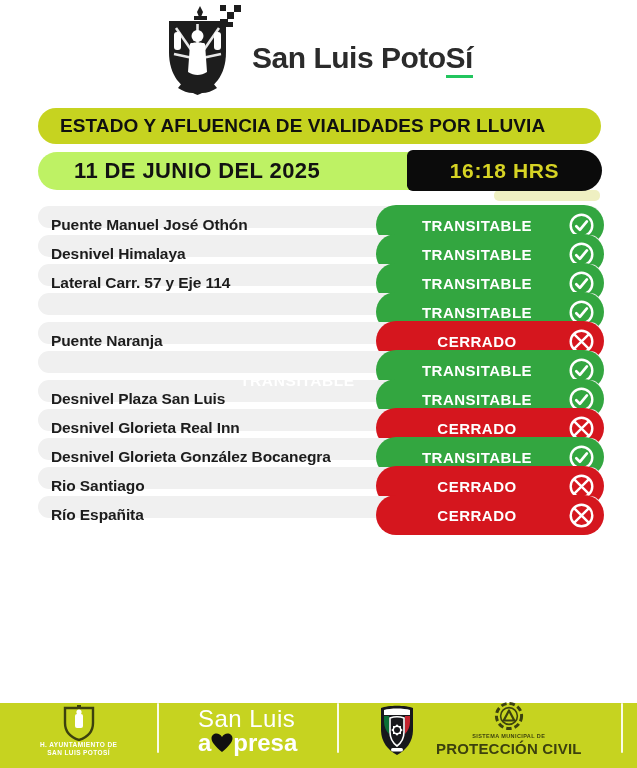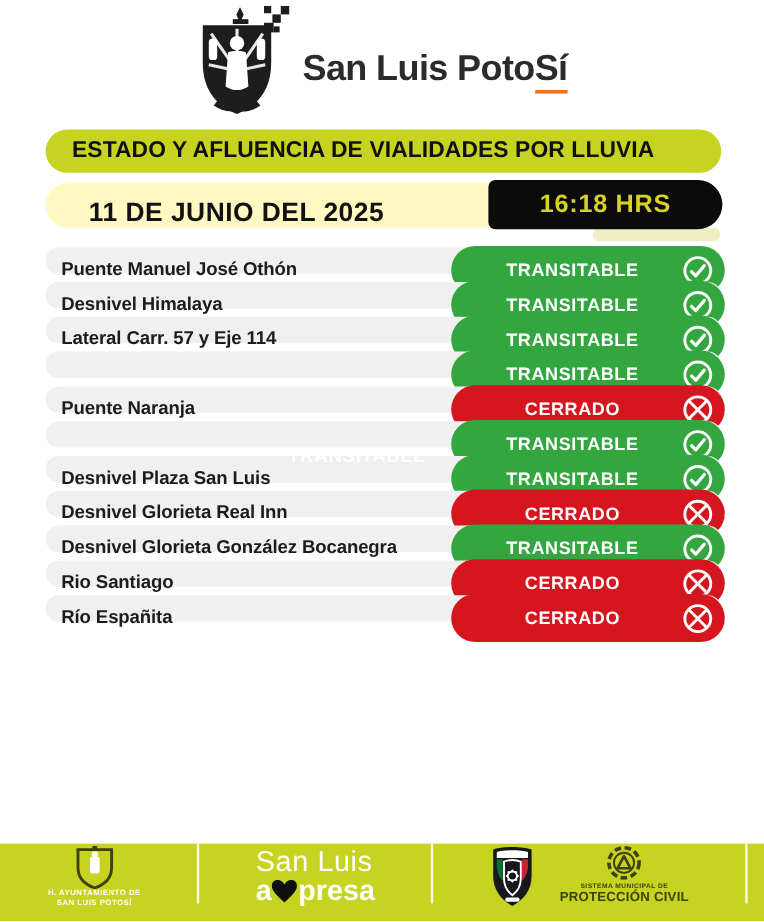--- a/index.html
+++ b/index.html
@@ -4,32 +4,32 @@
 <style>
   html,body{margin:0;padding:0;background:#ffffff;}
   .page{
     position:relative;width:637px;height:768px;overflow:hidden;background:#ffffff;
     font-family:"Liberation Sans", sans-serif;
   }
   
   .header{position:absolute;top:4px;left:0;right:0;display:flex;justify-content:center;align-items:center;gap:10px;}
   .brand-text{display:flex;flex-direction:column;align-items:center;margin-top:14px;}
   .brand-title{font-size:30px;font-weight:700;color:#2b2b2b;letter-spacing:-0.5px;line-height:1;}
-  .brand-accent{border-bottom:3px solid #f97316;padding-bottom:1px;}
+  .brand-accent{border-bottom:3px solid #22c55e;padding-bottom:1px;}
   .brand-subtitle{font-size:13.5px;font-weight:400;color:#3d3d3d;letter-spacing:2.2px;margin-top:4px;}
   
   .title-pill{
     position:absolute;left:38px;top:108px;width:563px;height:36px;border-radius:18px;
     display:flex;align-items:center;padding-left:22px;box-sizing:border-box;
   }
   .title-pill span{font-size:19px;font-weight:700;color:#101010;letter-spacing:0.1px;}
   
   .date-pill{
     position:absolute;left:38px;top:152px;width:563px;height:38px;border-radius:19px;
-    background:#fef9c3;display:flex;align-items:flex-end;padding-left:36px;box-sizing:border-box;
+    background:#bef264;display:flex;align-items:center;padding-left:36px;box-sizing:border-box;
   }
   .date-pill span{font-size:22px;font-weight:700;color:#121212;letter-spacing:0.4px;}
   .time-ghost{position:absolute;left:494px;top:190px;width:106px;height:11px;background:#eff0c2;border-radius:5px;}
   .time-pill{
     position:absolute;left:407px;top:150px;width:195px;height:41px;
     background:#0b0b0b;border-radius:6px 21px 21px 6px;
     display:flex;align-items:center;justify-content:center;
   }
   .time-pill span{font-size:21px;font-weight:700;letter-spacing:0.6px;}
   
@@ -60,21 +60,21 @@
   .f-div{width:2px;height:50px;background:rgba(255,255,255,0.9);border-radius:1px;flex:0 0 auto;}
   .f-ayto{display:flex;flex-direction:column;align-items:center;line-height:1.15;margin-top:6px;}
   .f-ayto-line{font-size:6.5px;font-weight:700;color:#ffffff;letter-spacing:0.4px;}
   .f-amable{display:flex;flex-direction:column;align-items:flex-start;color:#ffffff;margin-top:8px;}
   .f-amable-top{font-size:24px;font-weight:400;line-height:0.95;letter-spacing:0.5px;}
   .f-amable-bottom{font-size:24px;font-weight:700;line-height:1.0;display:flex;align-items:flex-end;}
   .f-amable-bottom svg{margin:0 -1px 1px -1px;}
   .f-badges{display:flex;align-items:center;gap:20px;margin-top:4px;}
   .f-pc{display:flex;flex-direction:column;align-items:center;line-height:1.2;}
   .f-pc-line1{font-size:5.5px;font-weight:700;color:#3c410e;letter-spacing:0.4px;margin-top:2px;}
-  .f-pc-line2{font-size:11px;font-weight:700;color:#3c410e;letter-spacing:0.2px;}
+  .f-pc-line2{font-size:15px;font-weight:700;color:#3c410e;letter-spacing:0.2px;}
   .f-web{display:flex;flex-direction:column;align-items:flex-start;margin-right:6px;}
   .f-website{font-size:17.5px;font-weight:700;color:#ffffff;letter-spacing:0.2px;}
   .f-social{display:flex;align-items:center;gap:5px;margin-top:3px;}
   .f-fb{width:15px;height:15px;border-radius:50%;background:#ffffff;display:flex;align-items:center;justify-content:center;
         font-size:11px;font-weight:700;}
   .f-x{font-size:15px;font-weight:700;color:#ffffff;}
   .f-handle{font-size:14.5px;font-weight:400;color:rgba(255,255,255,0.92);}
 </style>
 </head>
 <body>

